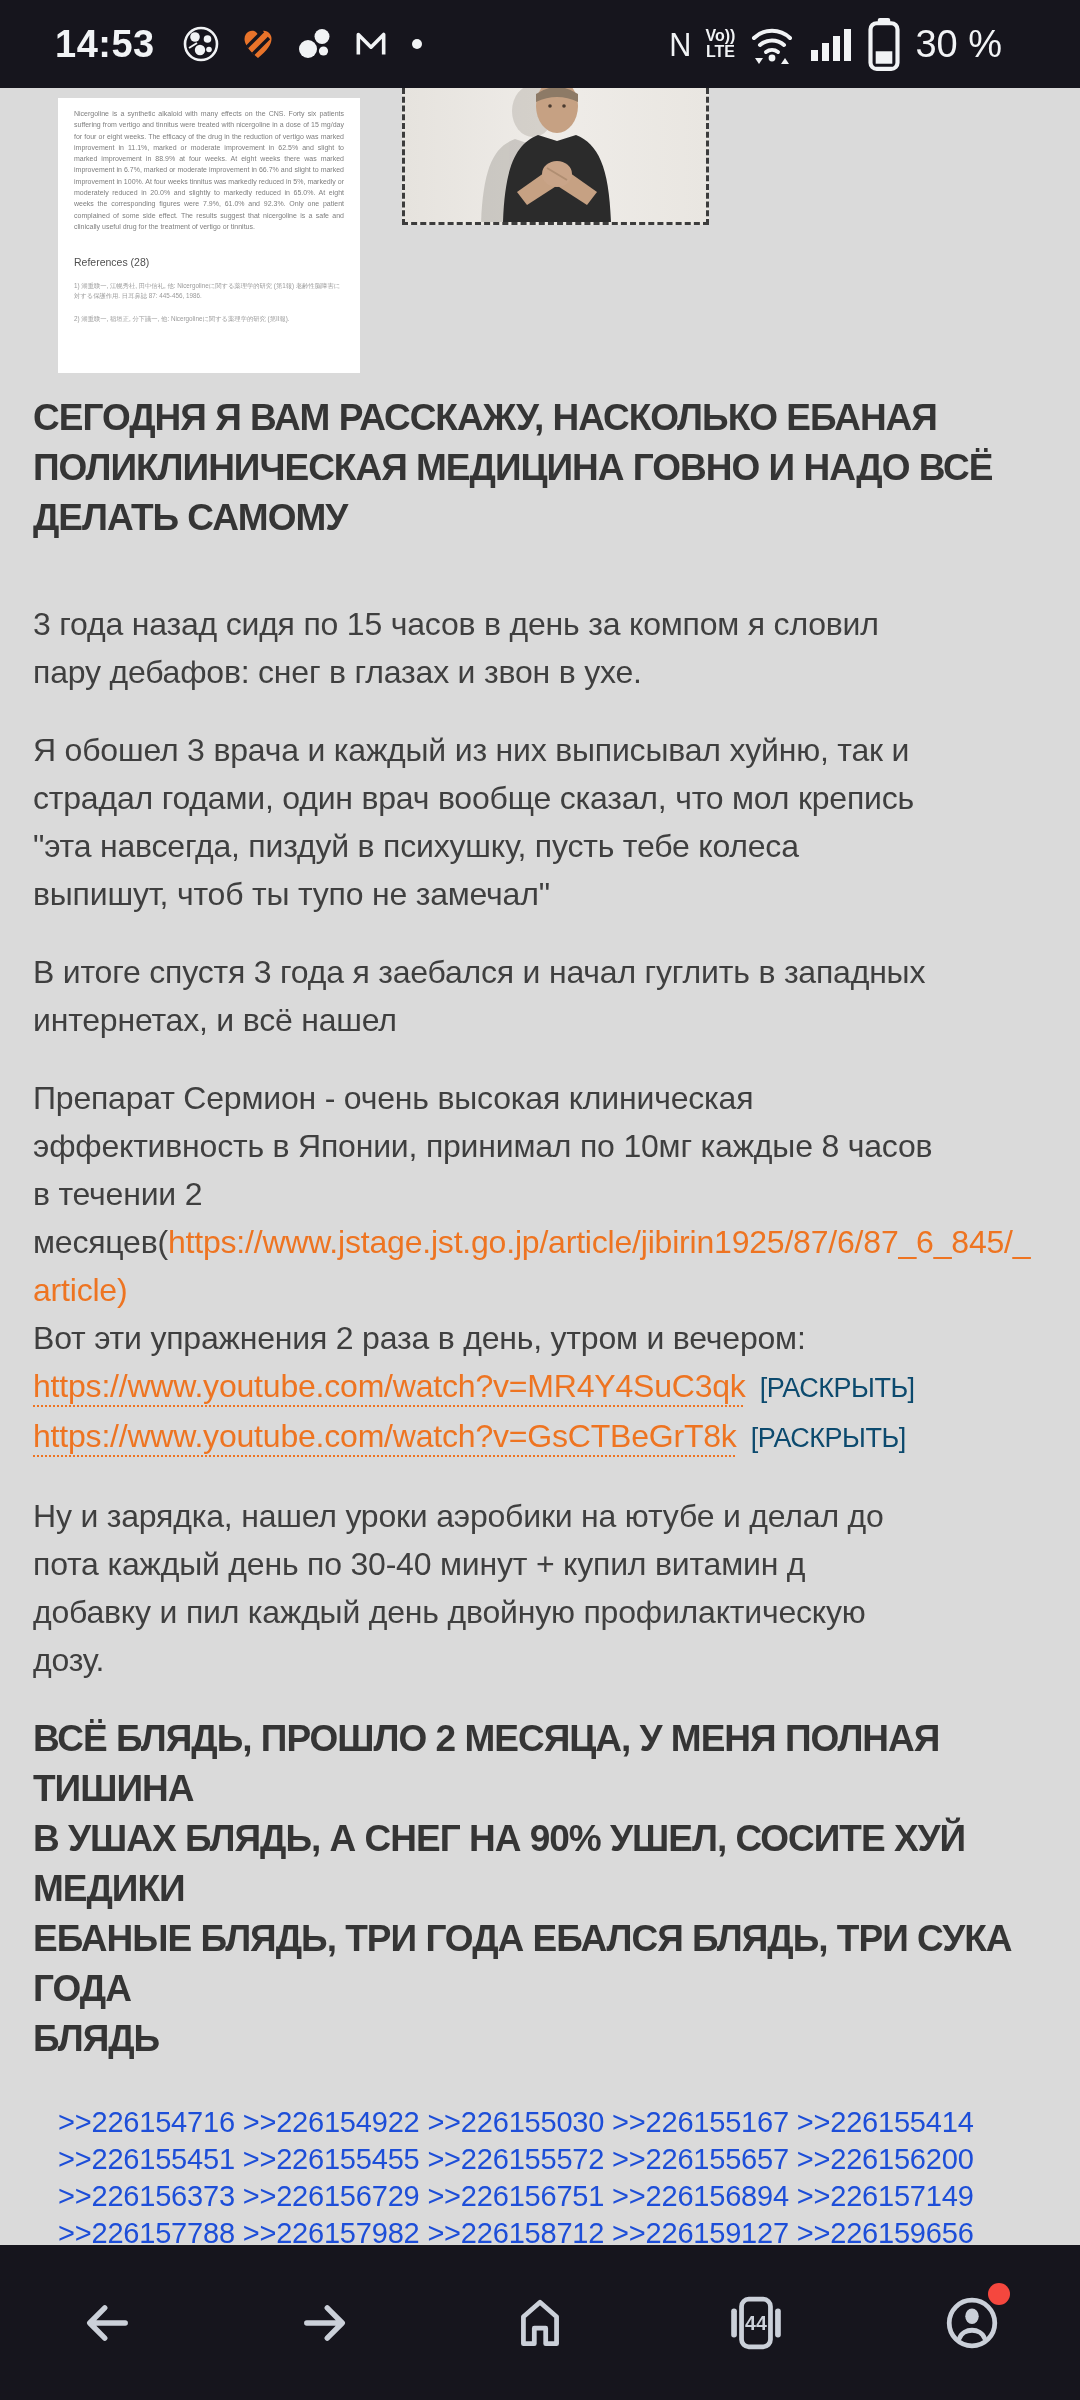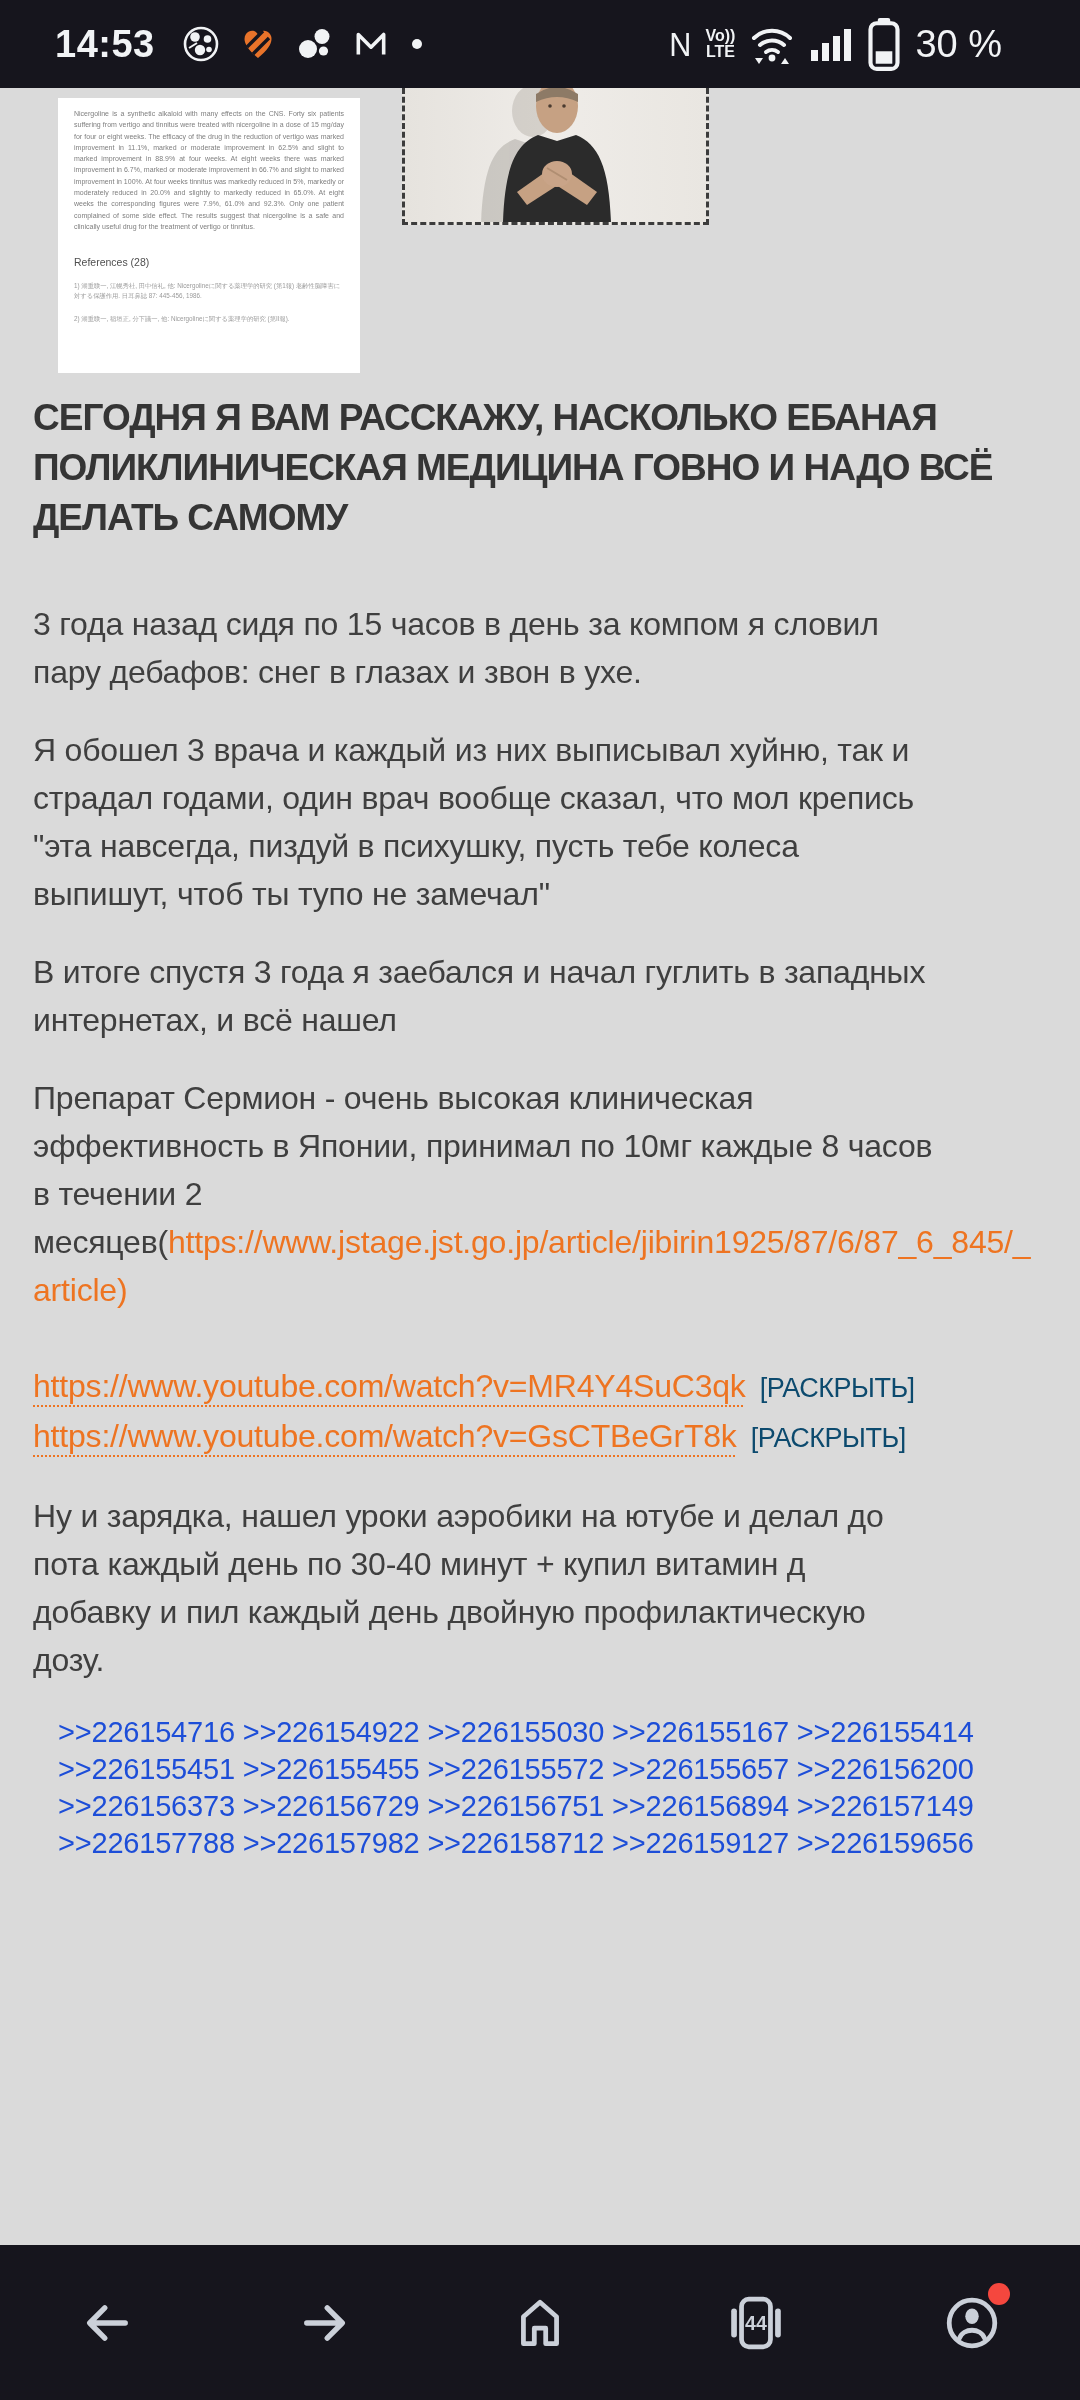--- a/index.html
+++ b/index.html
@@ -167,27 +167,28 @@
 
     <p class="para">3 года назад сидя по 15 часов в день за компом я словил<br>пару дебафов: снег в глазах и звон в ухе.</p>
 
     <p class="para">Я обошел 3 врача и каждый из них выписывал хуйню, так и<br>страдал годами, один врач вообще сказал, что мол крепись<br>"эта навсегда, пиздуй в психушку, пусть тебе колеса<br>выпишут, чтоб ты тупо не замечал"</p>
 
     <p class="para">В итоге спустя 3 года я заебался и начал гуглить в западных<br>интернетах, и всё нашел</p>
 
     <p class="para">
       <span>Препарат Сермион - очень высокая клиническая<br>эффективность в Японии, принимал по 10мг каждые 8 часов<br>в течении 2</span><br>
       <span>месяцев(</span><a class="olink jstage">https://www.jstage.jst.go.jp/article/jibirin1925/87/6/87_6_845/_article)</a><br>
-      <br>
+      <span>Вот эти упражнения 2 раза в день, утром и вечером:</span><br>
       <a class="olink dotted">https://www.youtube.com/watch?v=MR4Y4SuC3qk</a><span class="expand">[РАСКРЫТЬ]</span><br>
       <a class="olink dotted">https://www.youtube.com/watch?v=GsCTBeGrT8k</a><span class="expand">[РАСКРЫТЬ]</span>
     </p>
 
     <p class="para">Ну и зарядка, нашел уроки аэробики на ютубе и делал до<br>пота каждый день по 30-40 минут + купил витамин д<br>добавку и пил каждый день двойную профилактическую<br>дозу.</p>
 
+    <div class="h-block h2">ВСЁ БЛЯДЬ, ПРОШЛО 2 МЕСЯЦА, У МЕНЯ ПОЛНАЯ ТИШИНА<br>В УШАХ БЛЯДЬ, А СНЕГ НА 90% УШЕЛ, СОСИТЕ ХУЙ МЕДИКИ<br>ЕБАНЫЕ БЛЯДЬ, ТРИ ГОДА ЕБАЛСЯ БЛЯДЬ, ТРИ СУКА ГОДА<br>БЛЯДЬ</div>
 
     <div class="replies"><a>&gt;&gt;226154716</a> <a>&gt;&gt;226154922</a> <a>&gt;&gt;226155030</a> <a>&gt;&gt;226155167</a> <a>&gt;&gt;226155414</a> <a>&gt;&gt;226155451</a> <a>&gt;&gt;226155455</a> <a>&gt;&gt;226155572</a> <a>&gt;&gt;226155657</a> <a>&gt;&gt;226156200</a> <a>&gt;&gt;226156373</a> <a>&gt;&gt;226156729</a> <a>&gt;&gt;226156751</a> <a>&gt;&gt;226156894</a> <a>&gt;&gt;226157149</a> <a>&gt;&gt;226157788</a> <a>&gt;&gt;226157982</a> <a>&gt;&gt;226158712</a> <a>&gt;&gt;226159127</a> <a>&gt;&gt;226159656</a>                    </div>
 
   </div>
 
   <div class="navbar">
     <div class="nav-btn">
       <svg width="56" height="56" viewBox="0 0 52 52">
         <path d="M42,26 H10 M23,12 L9,26 L23,40" fill="none" stroke="#cbd0d9" stroke-width="5" stroke-linecap="round" stroke-linejoin="round"></path>
       </svg>

